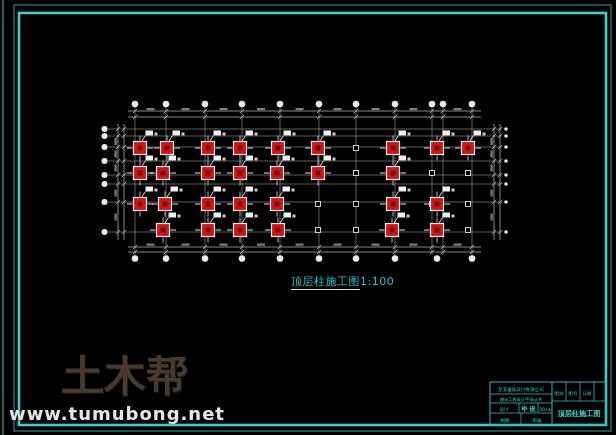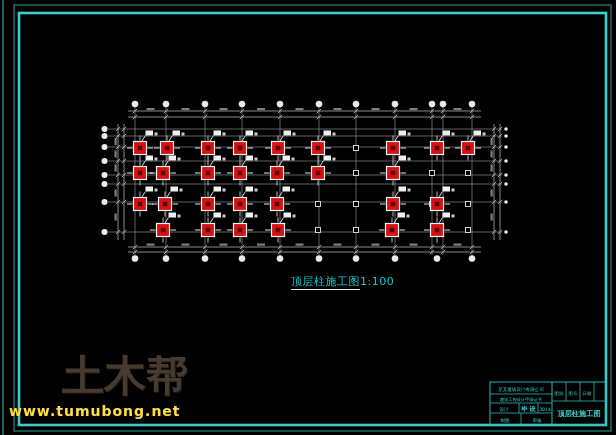--- a/index.html
+++ b/index.html
@@ -5,22 +5,22 @@
   html,body{margin:0;padding:0;background:#000;}
   #sheet{position:relative;width:616px;height:435px;background:#000;overflow:hidden;
          font-family:"DejaVu Sans","Liberation Sans",sans-serif;}
   #plan-svg{position:absolute;left:0;top:0;}
   .caption{position:absolute;left:291px;top:276px;font-size:11px;line-height:11px;
            color:#17c9c9;white-space:nowrap;letter-spacing:0.5px;}
   .caption .t{border-bottom:1px solid #e6e6e6;padding-bottom:1px;}
   .wm-brand{position:absolute;left:14px;top:350px;font-size:42px;font-weight:bold;
             color:#473b30;letter-spacing:0px;line-height:52px;
             text-shadow:1px 1px 0 #241b13;padding-left:48px;}
-  .wm-url{position:absolute;left:9px;top:403px;font-size:14px;font-weight:bold;
-          color:#fde047;letter-spacing:1px;text-shadow:0 0 1px #2a1a0c;}
+  .wm-url{position:absolute;left:9px;top:403px;font-size:18px;font-weight:bold;
+          color:#e5e5e5;letter-spacing:1px;text-shadow:0 0 1px #2a1a0c;}
 </style>
 </head>
 <body>
 
 <div id="sheet">
 
   <svg id="plan-svg" width="616" height="435">
       <g>
         <line x1="3" y1="0" x2="3" y2="435" stroke="#2da8a4" stroke-width="1.2"></line>
         <rect x="14" y="5" width="597" height="426" fill="none" stroke="#2da8a4" stroke-width="1"></rect>

